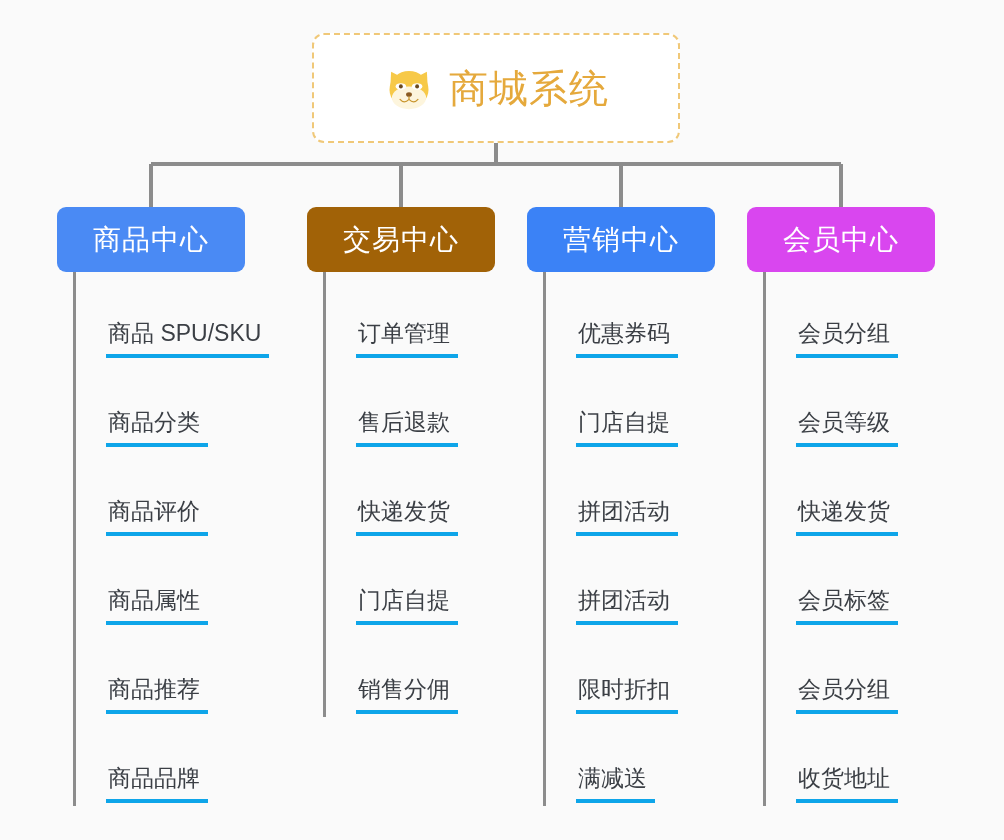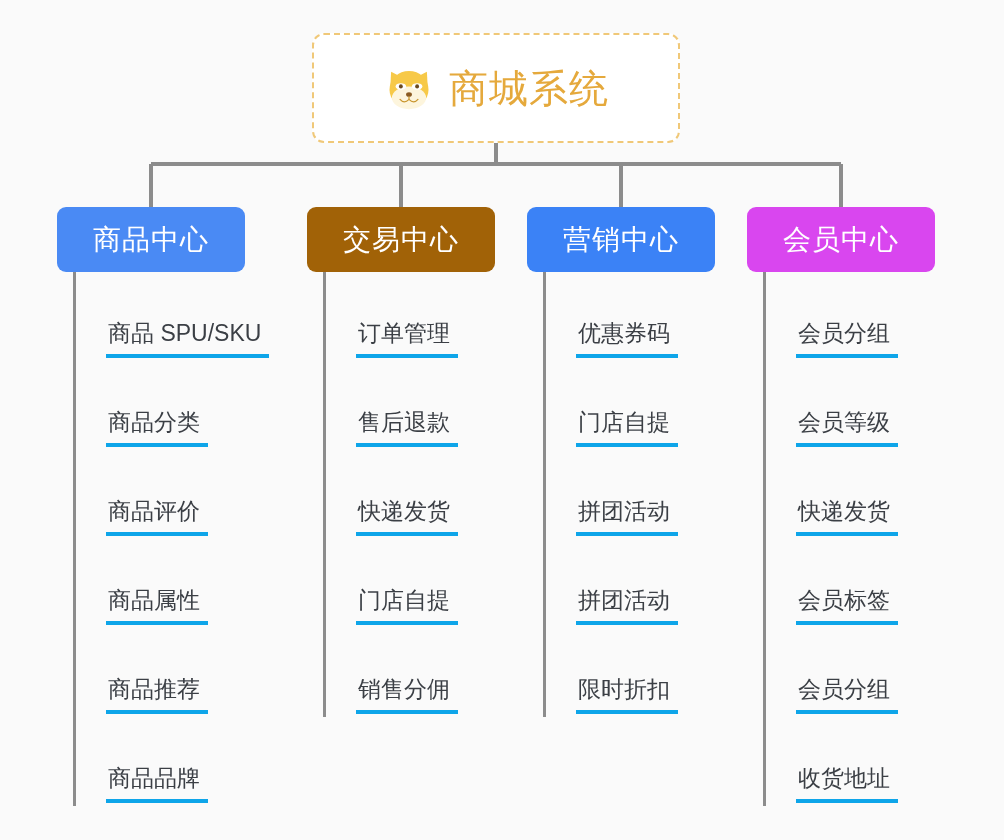--- a/index.html
+++ b/index.html
@@ -206,20 +206,23 @@
         </div>
       <div class="leaf">
           <span class="leaf-label">拼团活动</span>
         </div>
       <div class="leaf">
           <span class="leaf-label">拼团活动</span>
         </div>
       <div class="leaf">
           <span class="leaf-label">限时折扣</span>
         </div>
+      <div class="leaf">
+          <span class="leaf-label">满减送</span>
+        </div>
     </div>
   </div>
 
   <div class="branch" style="left:747px;">
     <div class="branch-header" style="background:#d946ef;">
       <span>会员中心</span>
     </div>
     <div class="branch-items">
       <div class="leaf">
           <span class="leaf-label">会员分组</span>

